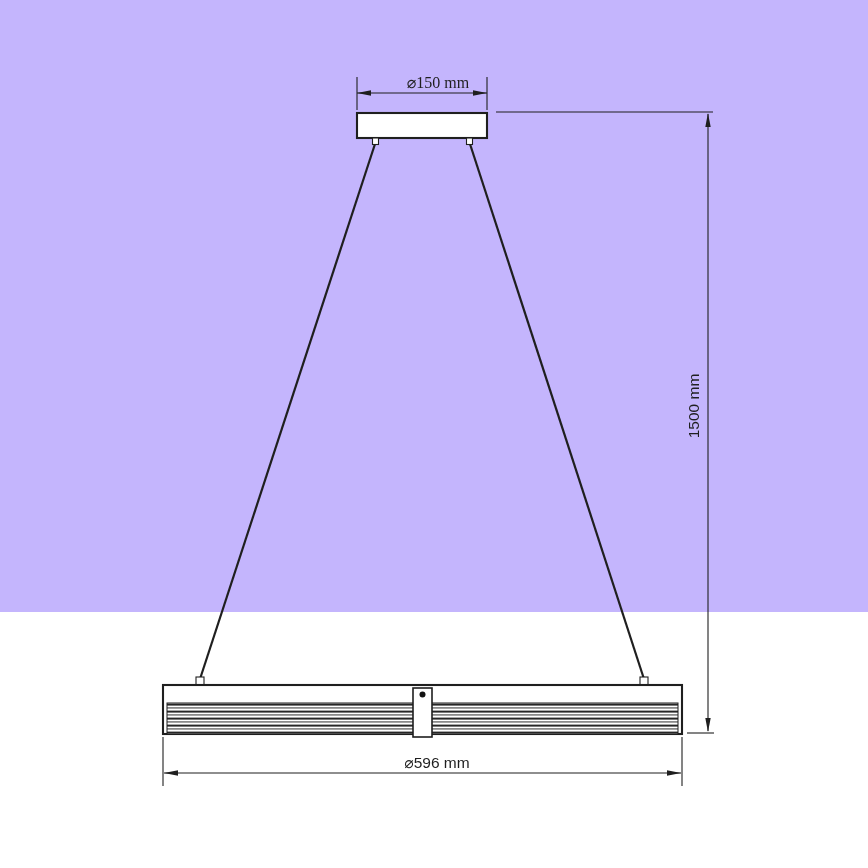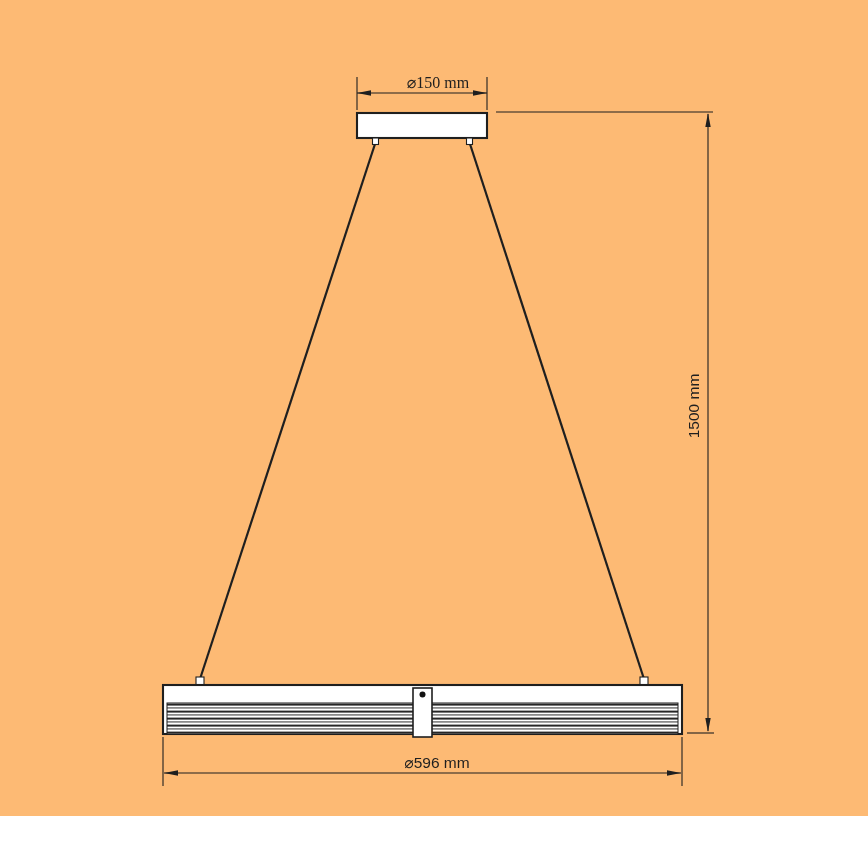--- a/index.html
+++ b/index.html
@@ -7,22 +7,22 @@
     padding: 0;
     background: #ffffff;
     width: 868px;
     height: 868px;
     overflow: hidden;
     font-family: "Liberation Sans", sans-serif;
   }
   .drawing-canvas {
     position: relative;
     width: 868px;
-    height: 816px;
-    background: #fdba74;
+    height: 612px;
+    background: #c4b5fd;
   }
   svg { display: block; }
   .ln { stroke: #1f1f1f; fill: none; }
   .thin { stroke-width: 1.1; }
   .med  { stroke-width: 1.6; }
   .thick{ stroke-width: 2.1; }
   .fill-white { fill: #ffffff; }
   .arrow { fill: #1f1f1f; stroke: none; }
   .dim-text-serif {
     font-family: "Liberation Serif", "DejaVu Serif", serif;

